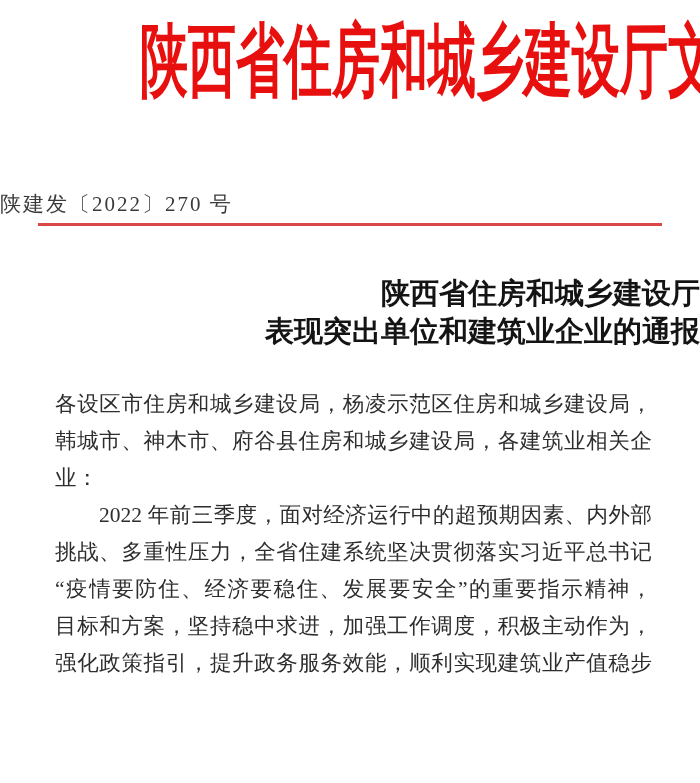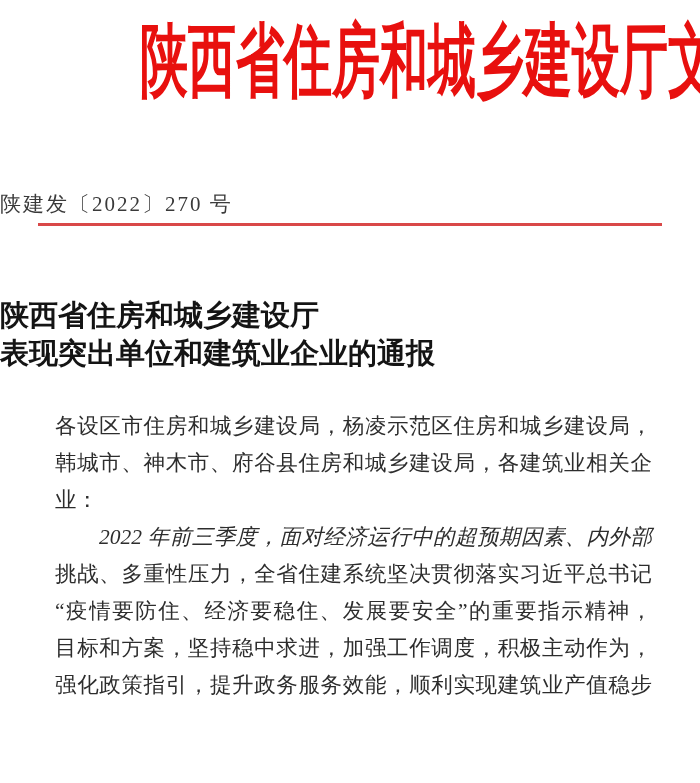--- a/index.html
+++ b/index.html
@@ -30,41 +30,40 @@
   .doc-no{
     margin-top:82px;height:28px;line-height:28px;
     font-size:21px;color:var(--docno-ink);
     letter-spacing:2px;white-space:nowrap;
   }
   .red-rule{
     margin-top:5px;margin-left:38px;width:624px;height:3px;
     background:var(--rule-red);
   }
   .title{
-    margin-top:70px;text-align:left;
+    margin-top:48px;text-align:right;
     font-size:29px;line-height:38px;font-weight:bold;
     color:var(--title-black);
   }
   .title-line{display:block;white-space:nowrap;}
   .body{
     margin-top:36px;padding-left:55px;padding-right:48px;
     font-size:21.5px;line-height:37px;color:var(--body-ink);
   }
   .body-line{
     display:block;
     text-align:justify;
     text-align-last:justify;
     white-space:nowrap;
   }
   .body-line.para-end{
     text-align-last:left;
   }
   .body-line.indent{
     text-indent:44px;
-    font-style:italic;
   }
 </style>
 </head>
 <body>
 
 <div class="page">
 
   <div class="red-head">陕西省住房和城乡建设厅文件</div>
 
   <div class="doc-no">陕建发〔2022〕270 号</div>

